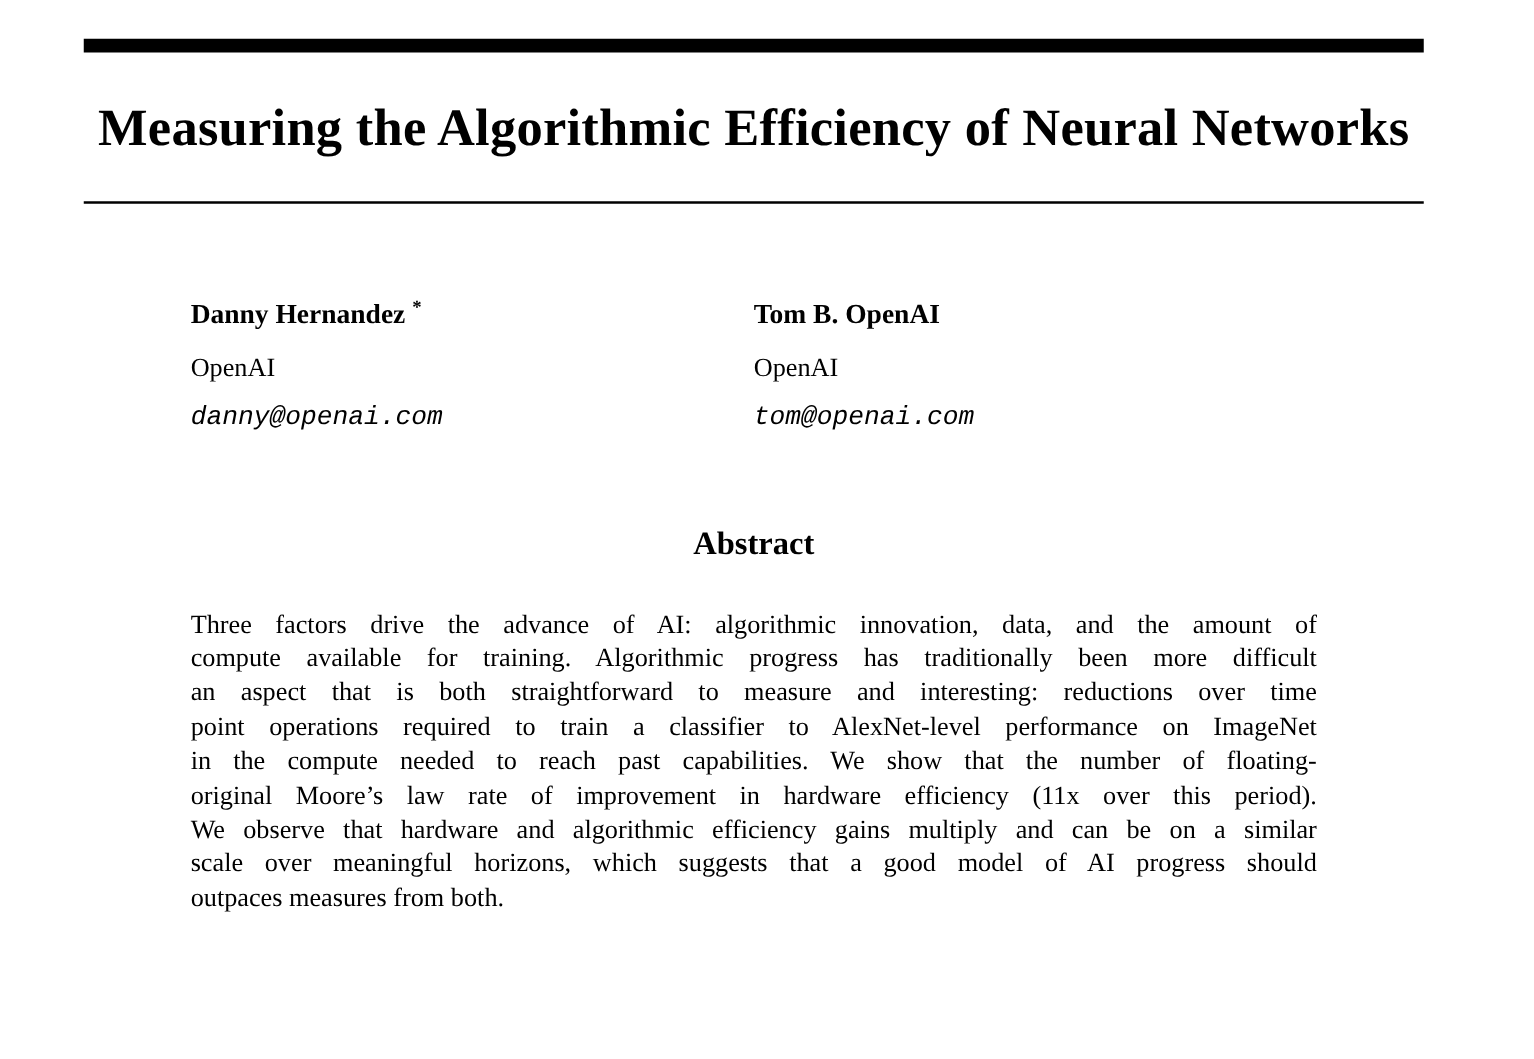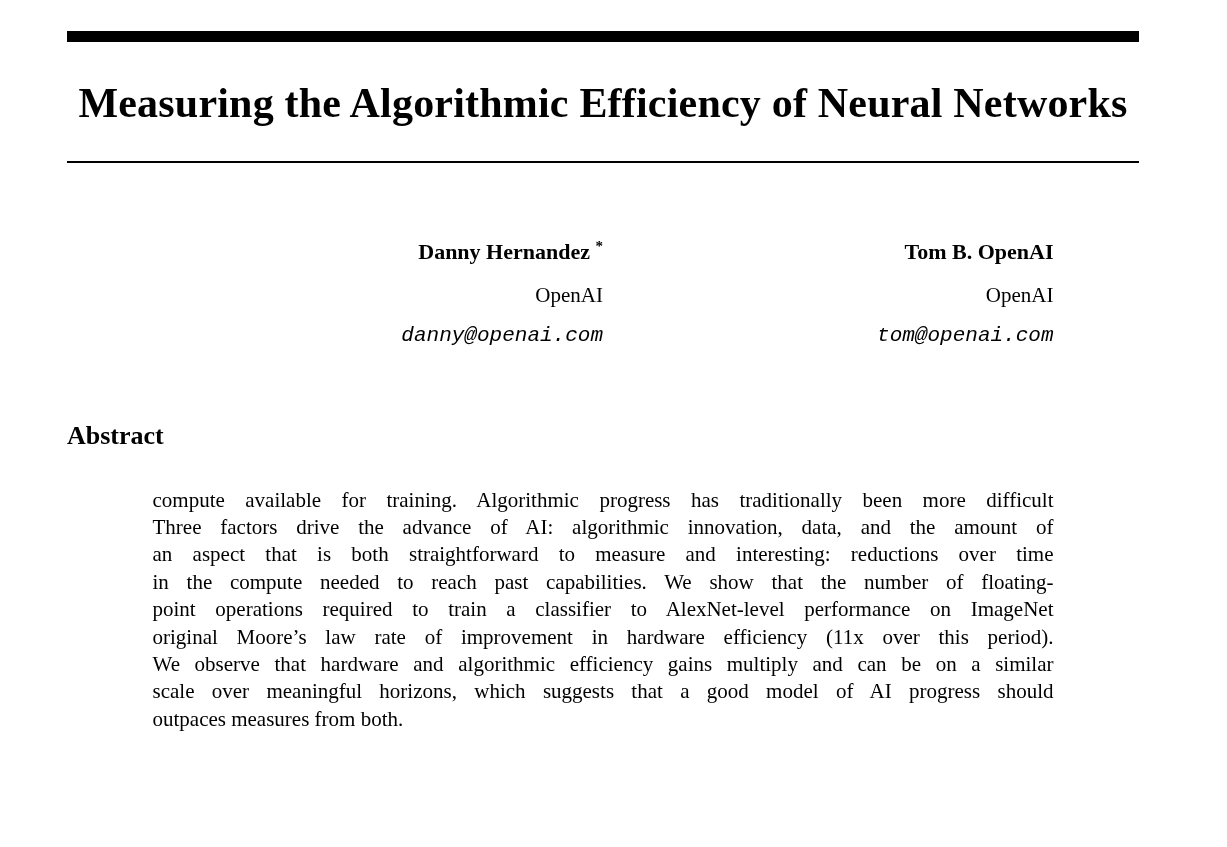--- a/index.html
+++ b/index.html
@@ -41,21 +41,21 @@
   .authors-row {
     margin-top: 70px;
     width: 901px;
     margin-left: auto;
     margin-right: auto;
     display: flex;
     flex-direction: row;
   }
   .author-block {
     flex: 1 1 0;
-    text-align: right;
+    text-align: left;
   }
   .author-name {
     font-size: 22px;
     font-weight: bold;
     line-height: 26px;
   }
   .author-name sup {
     font-size: 15px;
   }
   .author-affiliation {
@@ -65,20 +65,21 @@
   }
   .author-email {
     margin-top: 15px;
     font-size: 21px;
     line-height: 26px;
     font-family: "Liberation Mono", "DejaVu Sans Mono", monospace;
     font-style: italic;
   }
   .abstract-heading {
     margin-top: 72px;
+    text-align: center;
     font-size: 26px;
     font-weight: bold;
     line-height: 30px;
   }
   .abstract-body {
     margin: 36px auto 0 auto;
     width: 901px;
     font-size: 21px;
     line-height: 27.4px;
   }
@@ -114,24 +115,24 @@
       <div class="author-name"><span>Tom B. OpenAI</span><sup></sup></div>
       <div class="author-affiliation">OpenAI</div>
       <div class="author-email">tom@openai.com</div>
     </div>
 
   </div>
 
   <div class="abstract-heading">Abstract</div>
 
   <div class="abstract-body">
+    <div class="abstract-line">Three factors drive the advance of AI: algorithmic innovation, data, and the amount of</div>
     <div class="abstract-line">compute available for training.  Algorithmic progress has traditionally been more difficult</div>
-    <div class="abstract-line">Three factors drive the advance of AI: algorithmic innovation, data, and the amount of</div>
     <div class="abstract-line">an aspect that is both straightforward to measure and interesting:  reductions over time</div>
+    <div class="abstract-line">point operations required to train a classifier to AlexNet-level performance on ImageNet</div>
     <div class="abstract-line">in the compute needed to reach past capabilities.  We show that the number of floating-</div>
-    <div class="abstract-line">point operations required to train a classifier to AlexNet-level performance on ImageNet</div>
     <div class="abstract-line">original Moore’s law rate of improvement in hardware efficiency (11x over this period).</div>
     <div class="abstract-line">We observe that hardware and algorithmic efficiency gains multiply and can be on a similar</div>
     <div class="abstract-line">scale over meaningful horizons, which suggests that a good model of AI progress should</div>
     <div class="abstract-line last">outpaces measures from both.</div>
   </div>
 
 </div>
 
 </body></html>

